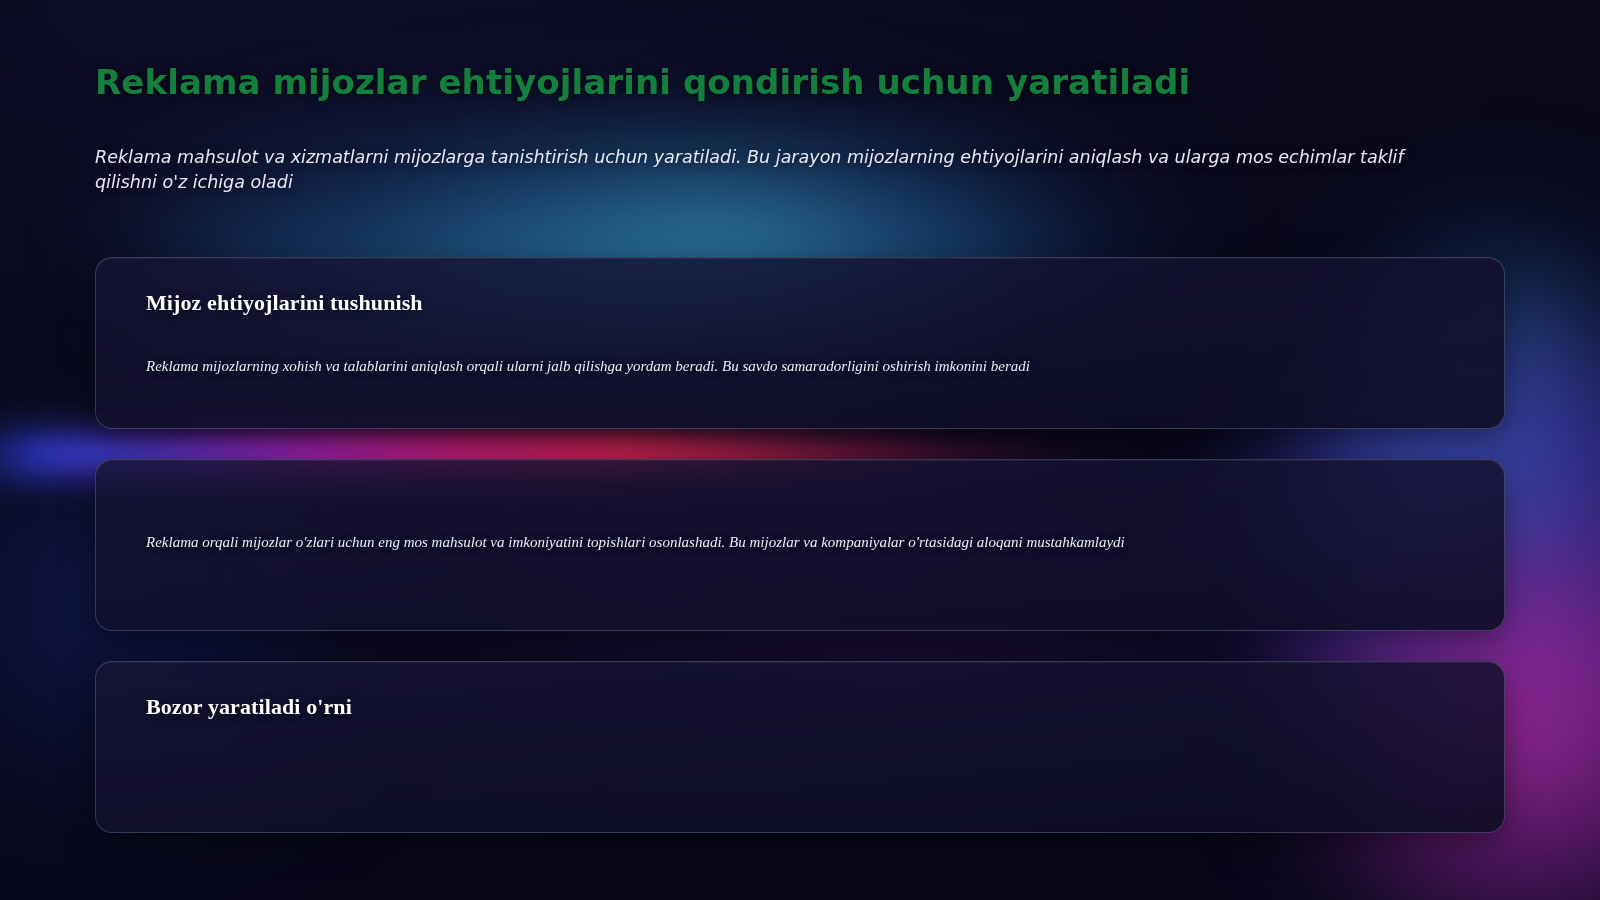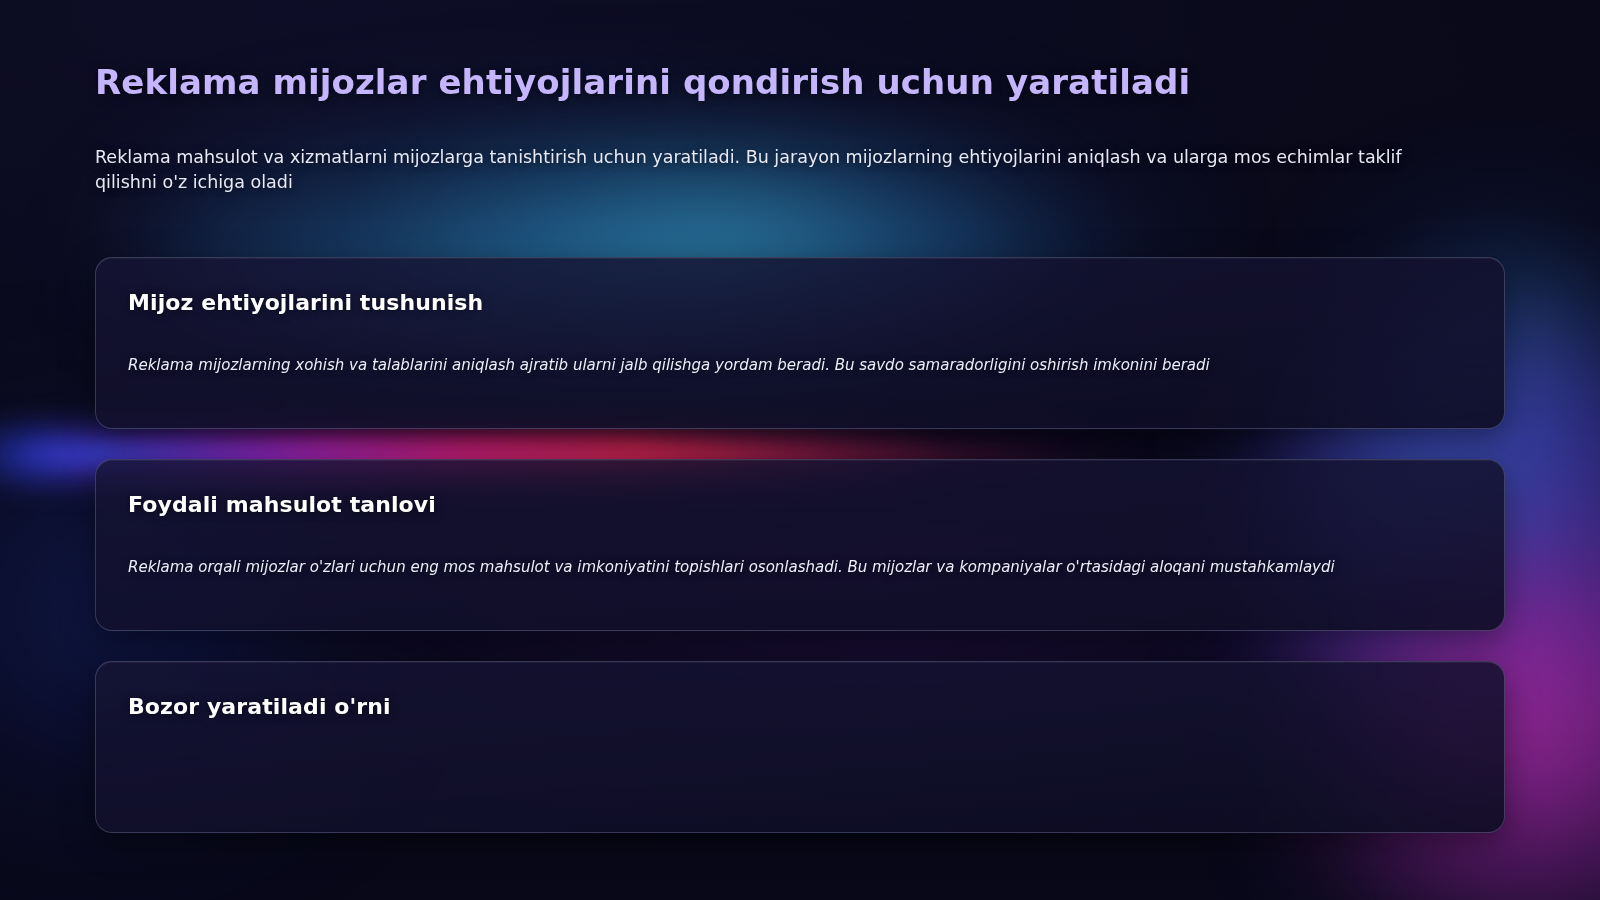--- a/index.html
+++ b/index.html
@@ -144,28 +144,29 @@
     position:relative;
     z-index:5;
     padding:62px 95px 0 95px;
     width:1600px;
   }
 
   .page-title {
     font-size:34px;
     font-weight:700;
     line-height:1.22;
-    color:#c4b5fd;
+    color:#15803d;
     letter-spacing:0.1px;
     text-shadow:0 1px 10px rgba(0,0,0,0.55);
   }
 
   .page-subtitle {
     margin-top:42px;
     font-size:17.5px;
+    font-style:italic;
     font-weight:400;
     line-height:1.42;
     color:#e8e9f5;
     max-width:1320px;
     text-shadow:0 1px 8px rgba(0,0,0,0.5);
   }
 
   .cards {
     margin-top:62px;
     display:flex;
@@ -204,21 +205,21 @@
   .card-body {
     margin-top:40px;
     font-size:15px;
     font-style:italic;
     font-weight:400;
     line-height:1.45;
     color:#eceefa;
     text-shadow:0 1px 7px rgba(0,0,0,0.5);
   }
 
-  .card-inner { padding:0 32px; }
+  .card-inner { padding:0 50px;font-family:Liberation Serif, serif; }
 </style>
 </head>
 <body>
 
 <div id="stage">
 
   <div class="bg-layer">
     <div class="base"></div>
     <div class="glow glow-teal"></div>
     <div class="glow glow-teal2"></div>
@@ -236,27 +237,26 @@
 
     <h1 class="page-title">Reklama mijozlar ehtiyojlarini qondirish uchun yaratiladi</h1>
 
     <p class="page-subtitle">Reklama mahsulot va xizmatlarni mijozlarga tanishtirish uchun yaratiladi. Bu jarayon mijozlarning ehtiyojlarini aniqlash va ularga mos echimlar taklif qilishni o'z ichiga oladi</p>
 
     <div class="cards">
 
       <div class="card">
         <div class="card-inner">
           <div class="card-title">Mijoz ehtiyojlarini tushunish</div>
-          <div class="card-body">Reklama mijozlarning xohish va talablarini aniqlash ajratib ularni jalb qilishga yordam beradi. Bu savdo samaradorligini oshirish imkonini beradi</div>
+          <div class="card-body">Reklama mijozlarning xohish va talablarini aniqlash orqali ularni jalb qilishga yordam beradi. Bu savdo samaradorligini oshirish imkonini beradi</div>
         </div>
       </div>
 
       <div class="card">
         <div class="card-inner">
-          <div class="card-title">Foydali mahsulot tanlovi</div>
           <div class="card-body">Reklama orqali mijozlar o'zlari uchun eng mos mahsulot va imkoniyatini topishlari osonlashadi. Bu mijozlar va kompaniyalar o'rtasidagi aloqani mustahkamlaydi</div>
         </div>
       </div>
 
       <div class="card">
         <div class="card-inner">
           <div class="card-title">Bozor yaratiladi o'rni</div>
         </div>
       </div>
 

